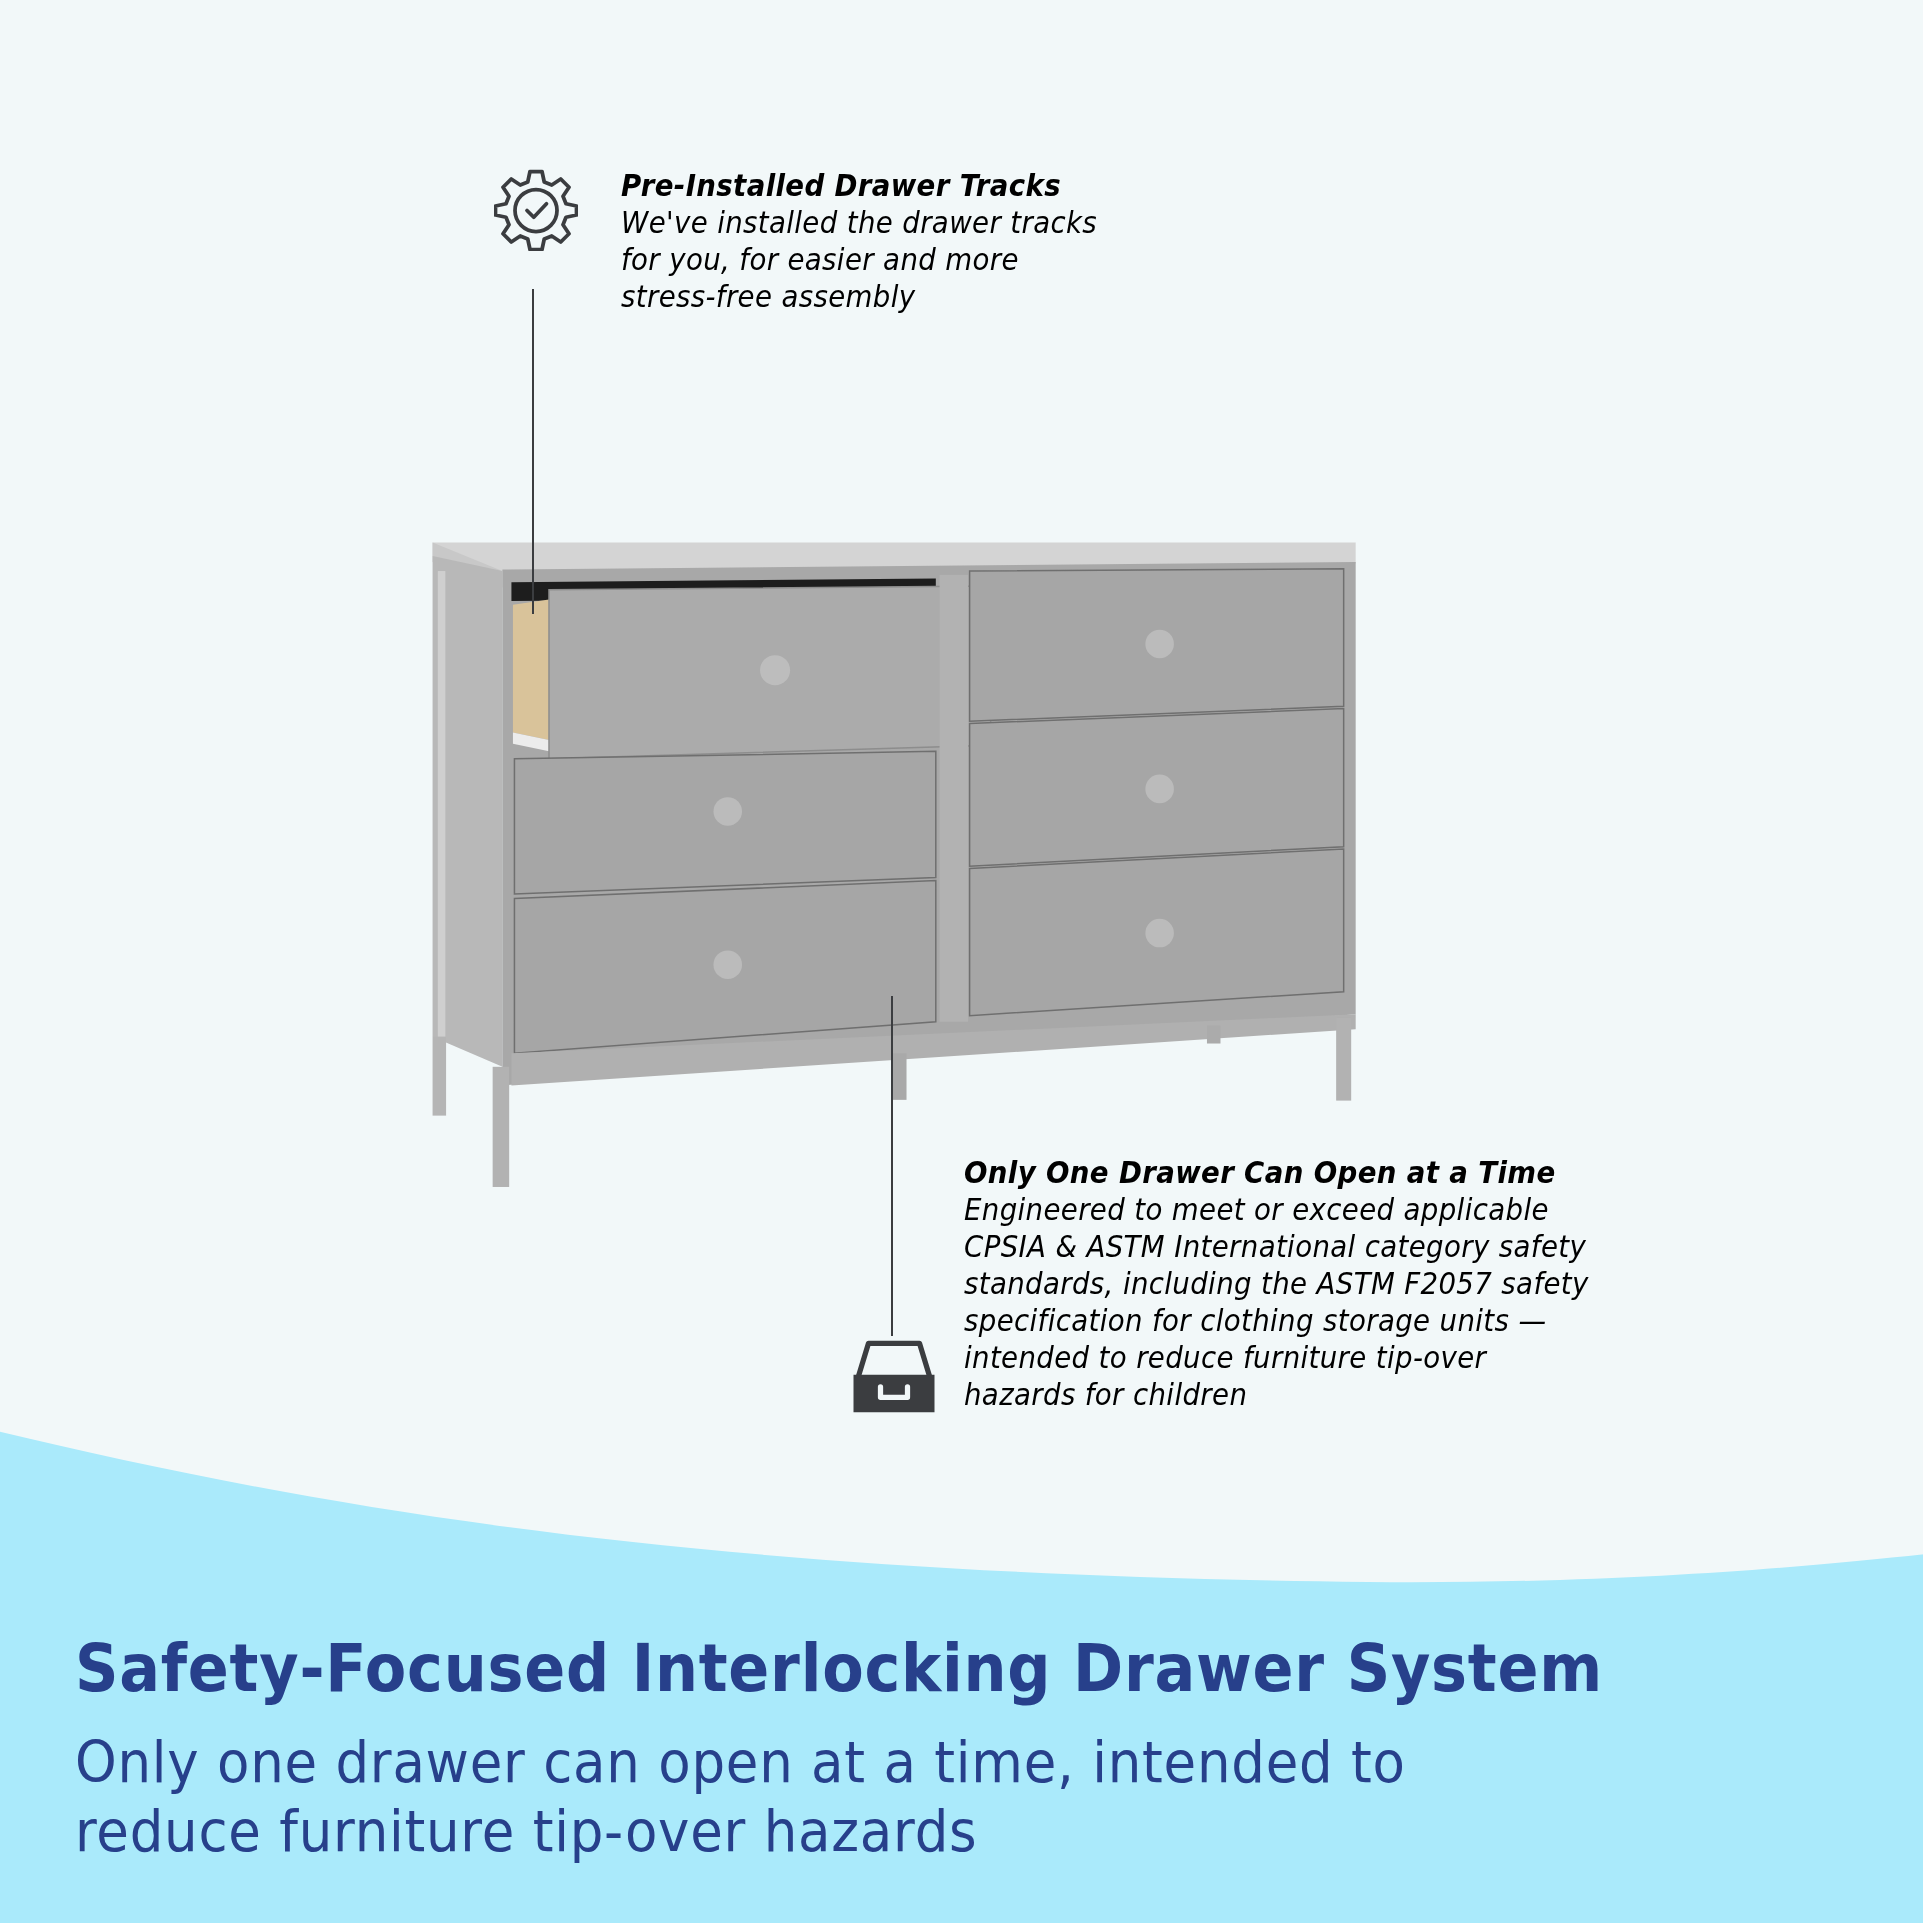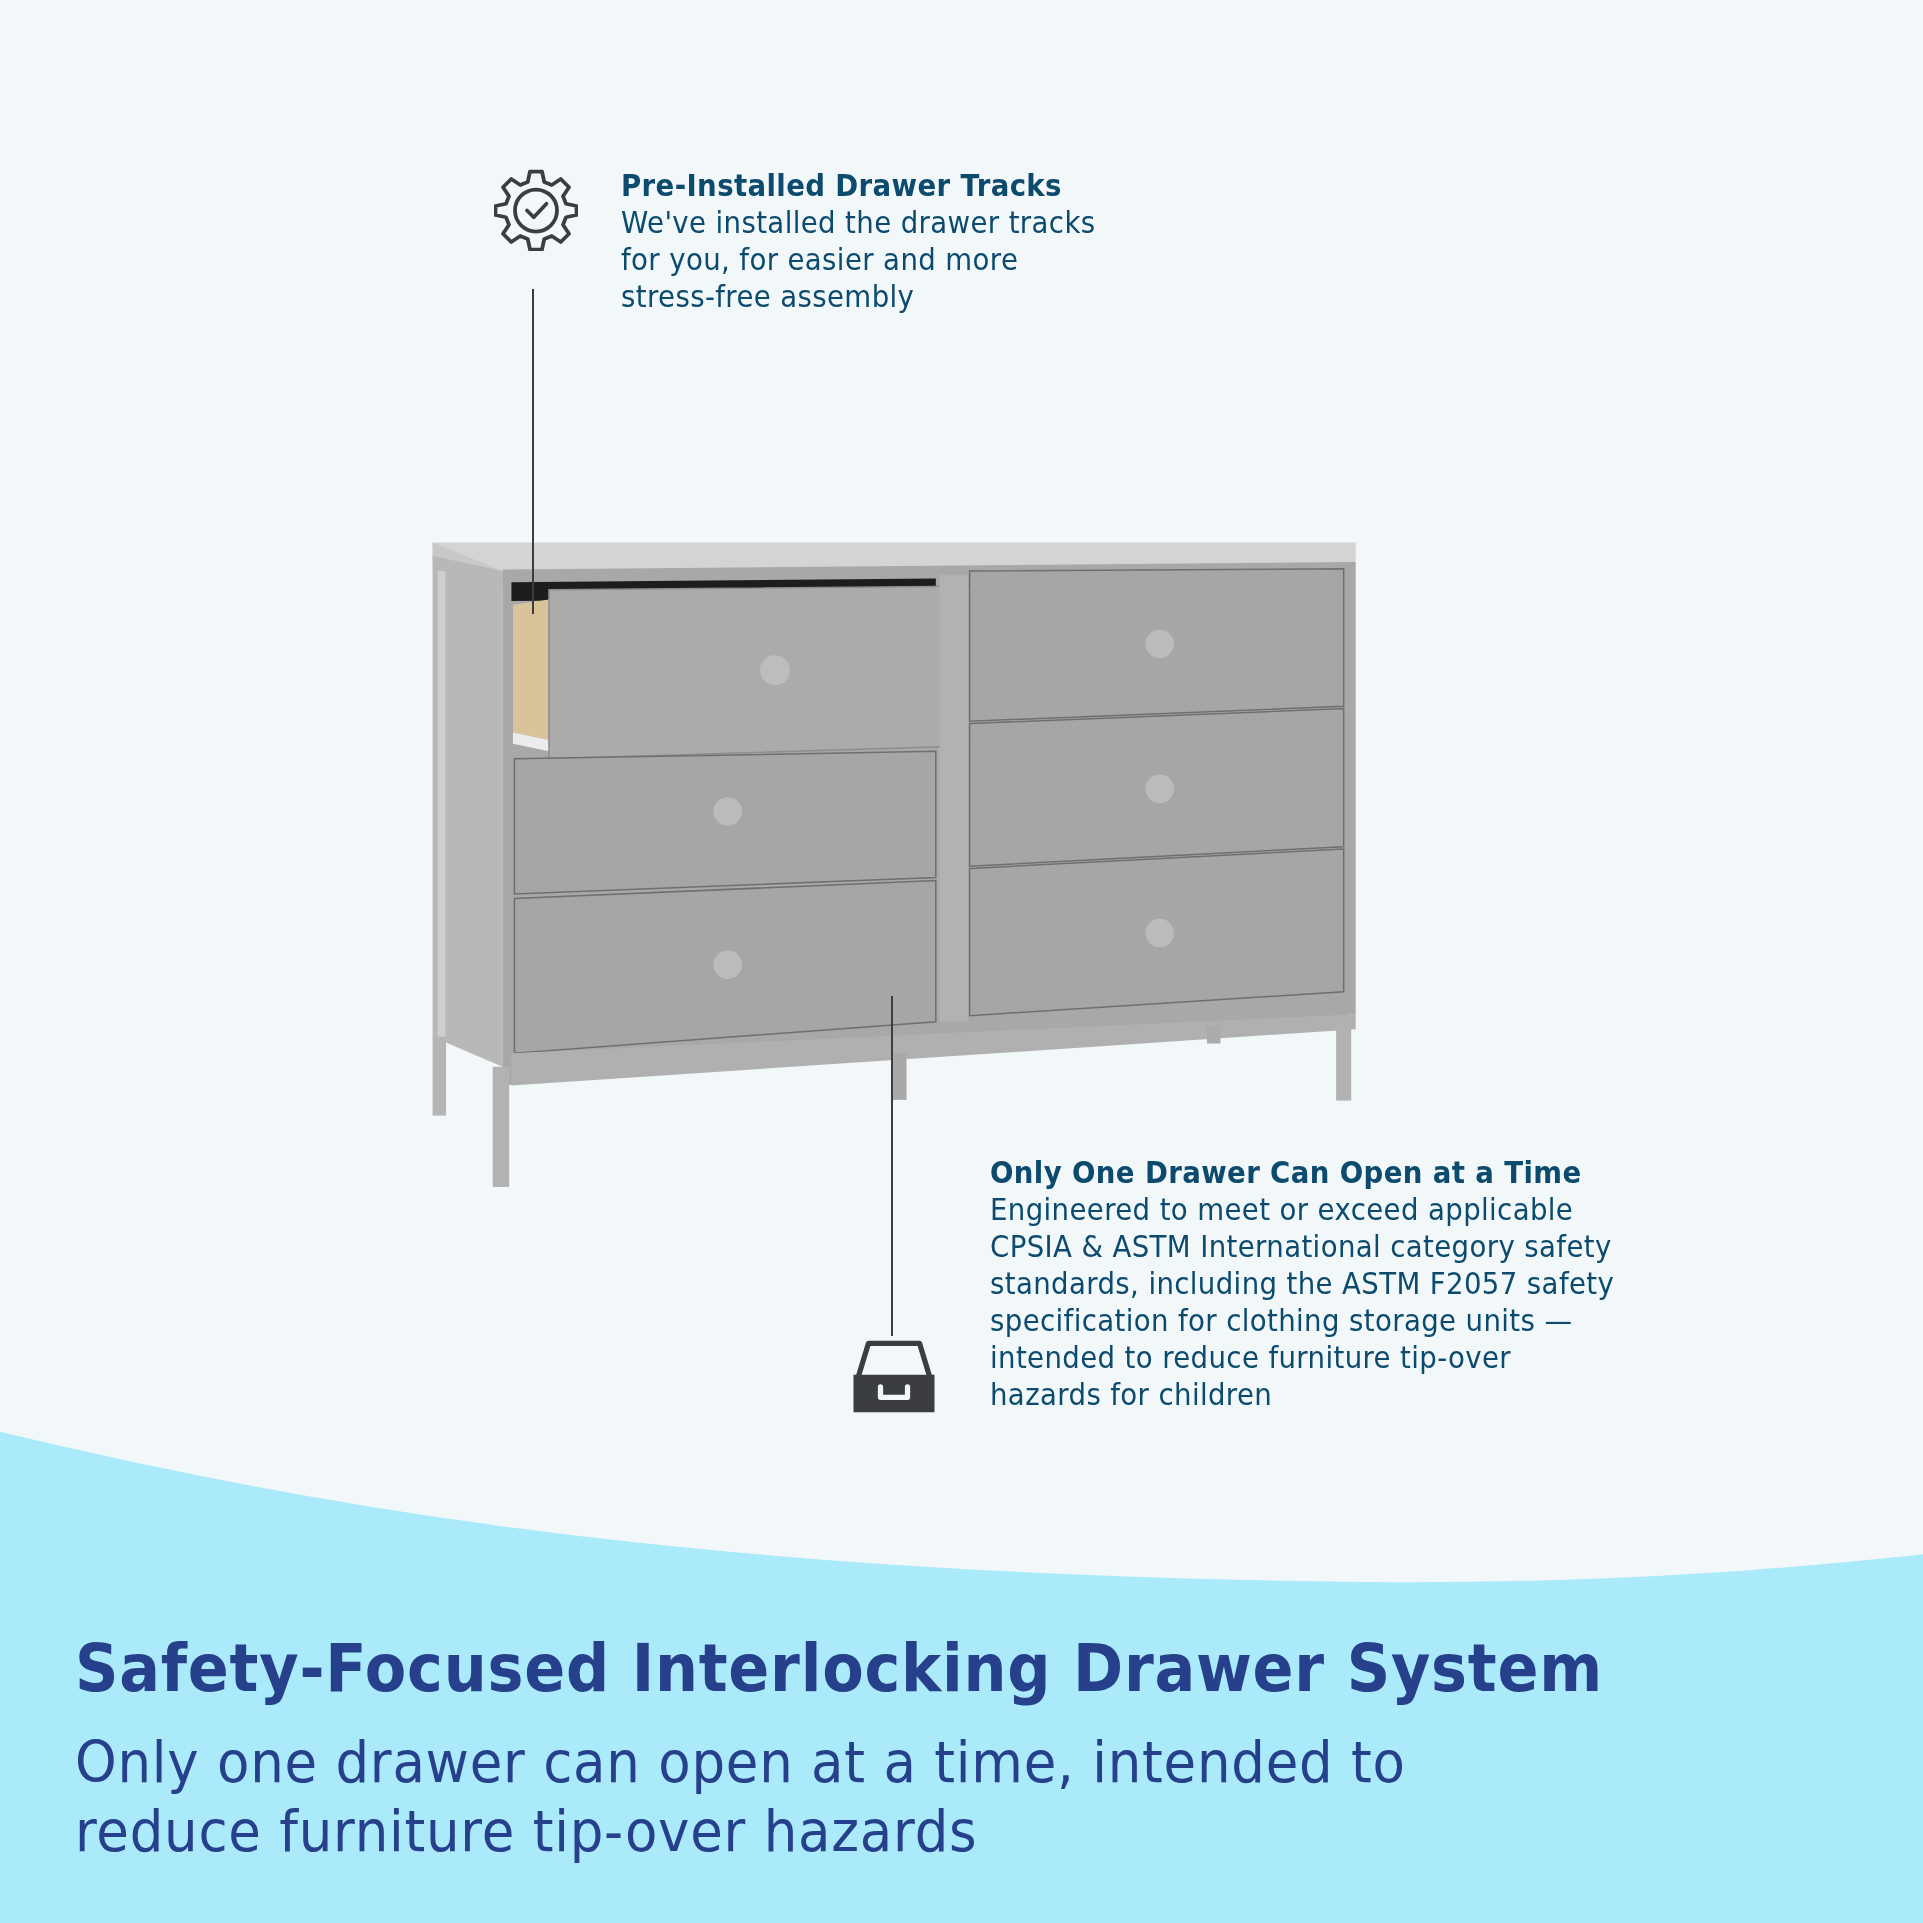--- a/index.html
+++ b/index.html
@@ -2,21 +2,21 @@
 <html style="font-size:12px"><head>
 <meta charset="utf-8">
 <style>
   html, body { margin: 0; padding: 0; }
   body {
     width: 1924px; height: 1924px; position: relative; overflow: hidden;
     background: #f2f8f9;
     font-family: "DejaVu Sans", "Liberation Sans", sans-serif;
   }
   .wave { position: absolute; left: 0; top: 0; width: 1924px; height: 1924px; }
-  .callout { position: absolute; color: #0c4a6e; }
+  .callout { position: absolute; color: #000000; font-style: italic; }
   .callout .title { font-weight: bold; font-size: 30px; line-height: 37px; letter-spacing: 0.4px; white-space: nowrap; transform: scaleX(0.92); transform-origin: left; }
   .callout .line { font-size: 30px; line-height: 37px; letter-spacing: 0.4px; white-space: nowrap; transform: scaleX(0.92); transform-origin: left; }
   .icon { position: absolute; }
   .leader { position: absolute; width: 1.5px; background: #3b3d40; }
   .dresser { position: absolute; left: 421px; top: 526px; }
   .headline {
     position: absolute; left: 75px; top: 1631px;
     color: #27408b; font-weight: bold; font-size: 65px; letter-spacing: 0.8px; white-space: nowrap;
     transform: scaleX(0.93); transform-origin: left;
   }
@@ -89,21 +89,21 @@
 </div>
 
 <div class="leader" style="left:891px; top:996px; height:340px;"></div>
 <div class="icon" style="left:852px; top:1340px; width:84px; height:74px;">
   <svg width="84" height="74" viewBox="0 0 112 98">
     <polygon points="22,4 90,4 104,50 8,50" fill="none" stroke="#3b3d40" stroke-width="7" stroke-linejoin="round"></polygon>
     <rect x="2" y="46" width="108" height="50" fill="#3b3d40"></rect>
     <path d="M38,62 L38,76 L74,76 L74,62" fill="none" stroke="#f2f8f9" stroke-width="7" stroke-linecap="round" stroke-linejoin="round"></path>
   </svg>
 </div>
-<div class="callout" style="left:990px; top:1154px;">
+<div class="callout" style="left:964px; top:1154px;">
   <div class="title">Only One Drawer Can Open at a Time</div>
   <div class="line">Engineered to meet or exceed applicable</div>
   <div class="line">CPSIA &amp; ASTM International category safety</div>
   <div class="line">standards, including the ASTM F2057 safety</div>
   <div class="line">specification for clothing storage units —</div>
   <div class="line">intended to reduce furniture tip-over</div>
   <div class="line">hazards for children</div>
 </div>
 
 <div class="headline">Safety-Focused Interlocking Drawer System</div>

